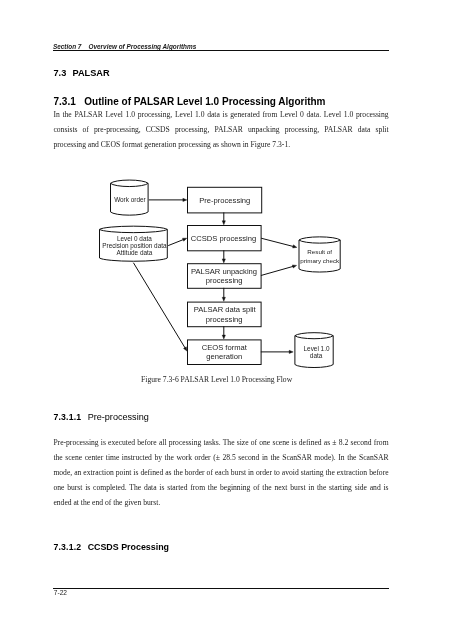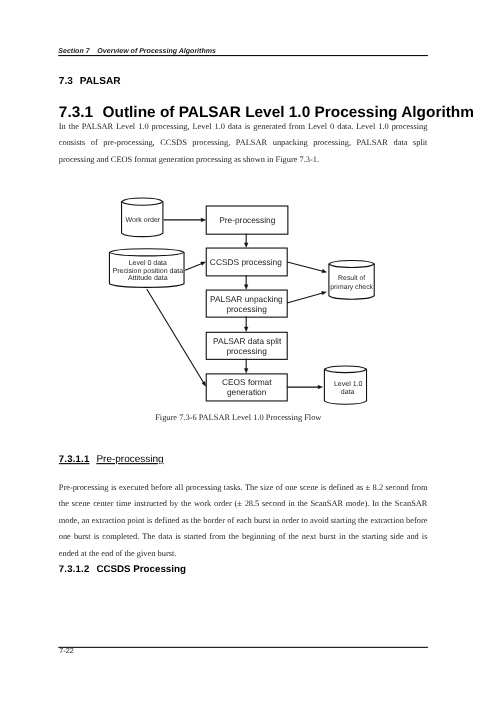--- a/index.html
+++ b/index.html
@@ -6,21 +6,21 @@
   body{width:452px;height:640px;background:#ffffff;overflow:hidden;
        font-family:"Liberation Serif",serif;color:#1d1d1d;
        -webkit-font-smoothing:antialiased;}
   .page{position:relative;width:452px;height:556px;background:#ffffff;}
   .hdr-txt{position:absolute;left:53px;top:43px;
            font-family:"Liberation Sans",sans-serif;font-style:italic;font-weight:bold;
            font-size:6.4px;line-height:8px;color:#1a1a1a;white-space:pre;}
   .rule{position:absolute;background:#0e0e0e;}
   .h2,.h3,.h4{position:absolute;font-family:"Liberation Sans",sans-serif;color:#000;white-space:pre;}
   .h2{font-size:9.2px;line-height:11px;}
-  .h3{font-size:14px;line-height:11px;}
+  .h3{font-size:10px;line-height:11px;}
   .h4{font-size:8.7px;line-height:10px;}
   .h4 .t{font-size:9.1px;}
   .h4 .tb{font-size:8.9px;font-weight:bold;}
   .h4 b{letter-spacing:.18px;}
   .h2 b,.h3 b,.h4 b{font-weight:bold;}
   .gap{display:inline-block;}
   .para{position:absolute;font-size:7.62px;text-align:justify;line-height:15.05px;color:#222;
         text-justify:inter-word;}
   .cap{position:absolute;font-size:7.62px;line-height:10px;color:#222;white-space:pre;}
   .pageno{position:absolute;left:53.8px;top:588.7px;
@@ -88,22 +88,22 @@
       <line x1="223.8" y1="326.2" x2="223.8" y2="335.70000000000005" style="fill:none;stroke:#111;stroke-width:1;"></line>
       <path d="M 223.8 339.1 L 222.18 335.1 L 225.42000000000002 335.1 Z" style="fill:#111;stroke:#111;stroke-width:.4;"></path>
       <line x1="133.4" y1="262.7" x2="185.23719109181044" y2="348.1926808305232" style="fill:none;stroke:#111;stroke-width:1;"></line>
       <path d="M 187 351.1 L 183.54085509196744 348.51955110392936 L 186.31135924170417 346.8396979090664 Z" style="fill:#111;stroke:#111;stroke-width:.4;"></path>
       <line x1="260.8" y1="351.9" x2="289.8" y2="351.9" style="fill:none;stroke:#111;stroke-width:1;"></line>
       <path d="M 293.2 351.9 L 289.2 353.52 L 289.2 350.28 Z" style="fill:#111;stroke:#111;stroke-width:.4;"></path>
     </svg>
 
   <div class="cap" style="left:141.1px;top:374.8px;">Figure 7.3-6 PALSAR Level 1.0 Processing Flow</div>
 
-  <div class="h4" style="left:53.5px;top:412.1px;text-decoration:underline;"><b>7.3.1.1</b><span class="gap" style="width:6.3px"></span><span class="t">Pre-processing</span></div>
+  <div class="h4" style="left:53.5px;top:412.1px;"><b>7.3.1.1</b><span class="gap" style="width:6.3px"></span><span class="t">Pre-processing</span></div>
 
   <div class="para" style="left:53.4px;top:434.9px;width:335.2px;">Pre-processing is executed before all processing tasks. The size of one scene is defined as ± 8.2 second from the scene center time instructed by the work order (± 28.5 second in the ScanSAR mode). In the ScanSAR mode, an extraction point is defined as the border of each burst in order to avoid starting the extraction before one burst is completed. The data is started from the beginning of the next burst in the starting side and is ended at the end of the given burst.</div>
 
-  <div class="h4" style="left:53.5px;top:512px;"><b>7.3.1.2</b><span class="gap" style="width:6.3px"></span><span class="tb">CCSDS Processing</span></div>
+  <div class="h4" style="left:53.5px;top:542px;"><b>7.3.1.2</b><span class="gap" style="width:6.3px"></span><span class="tb">CCSDS Processing</span></div>
 
 
   <div class="rule" style="left:53px;top:587.8px;width:336px;height:1.1px;"></div>
   <div class="pageno">7-22</div>
 </div>
 
 </body></html>

